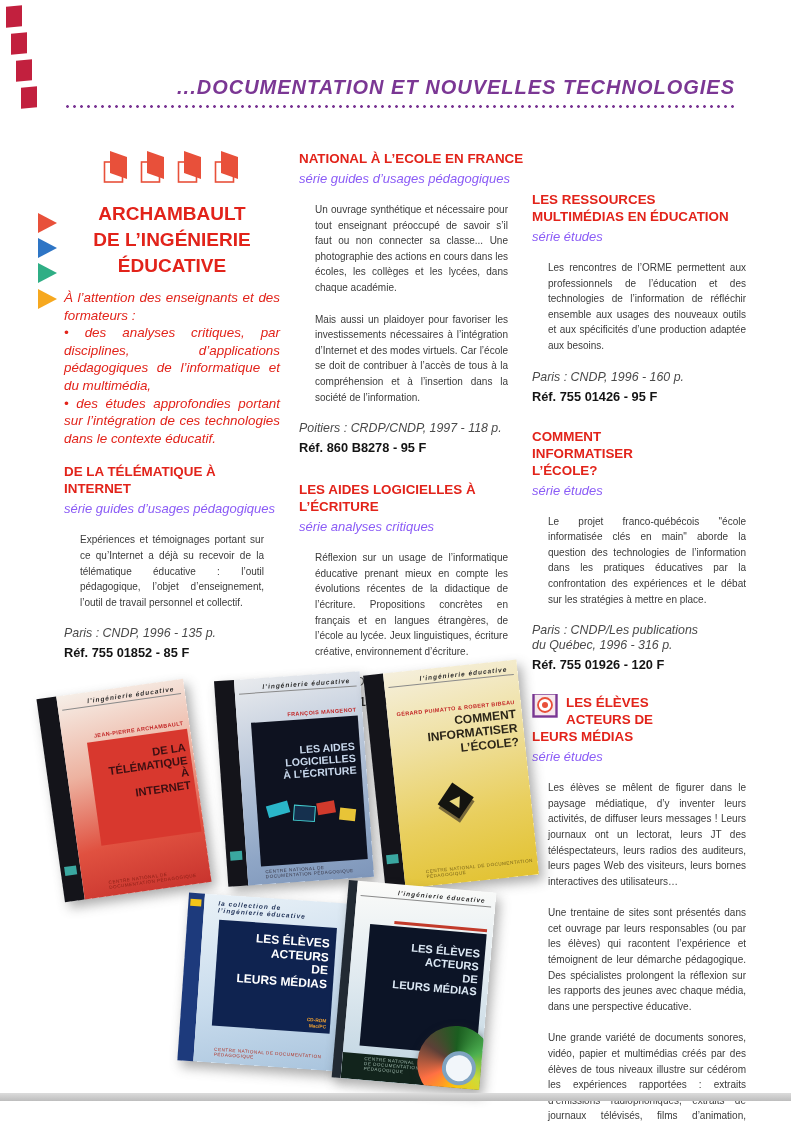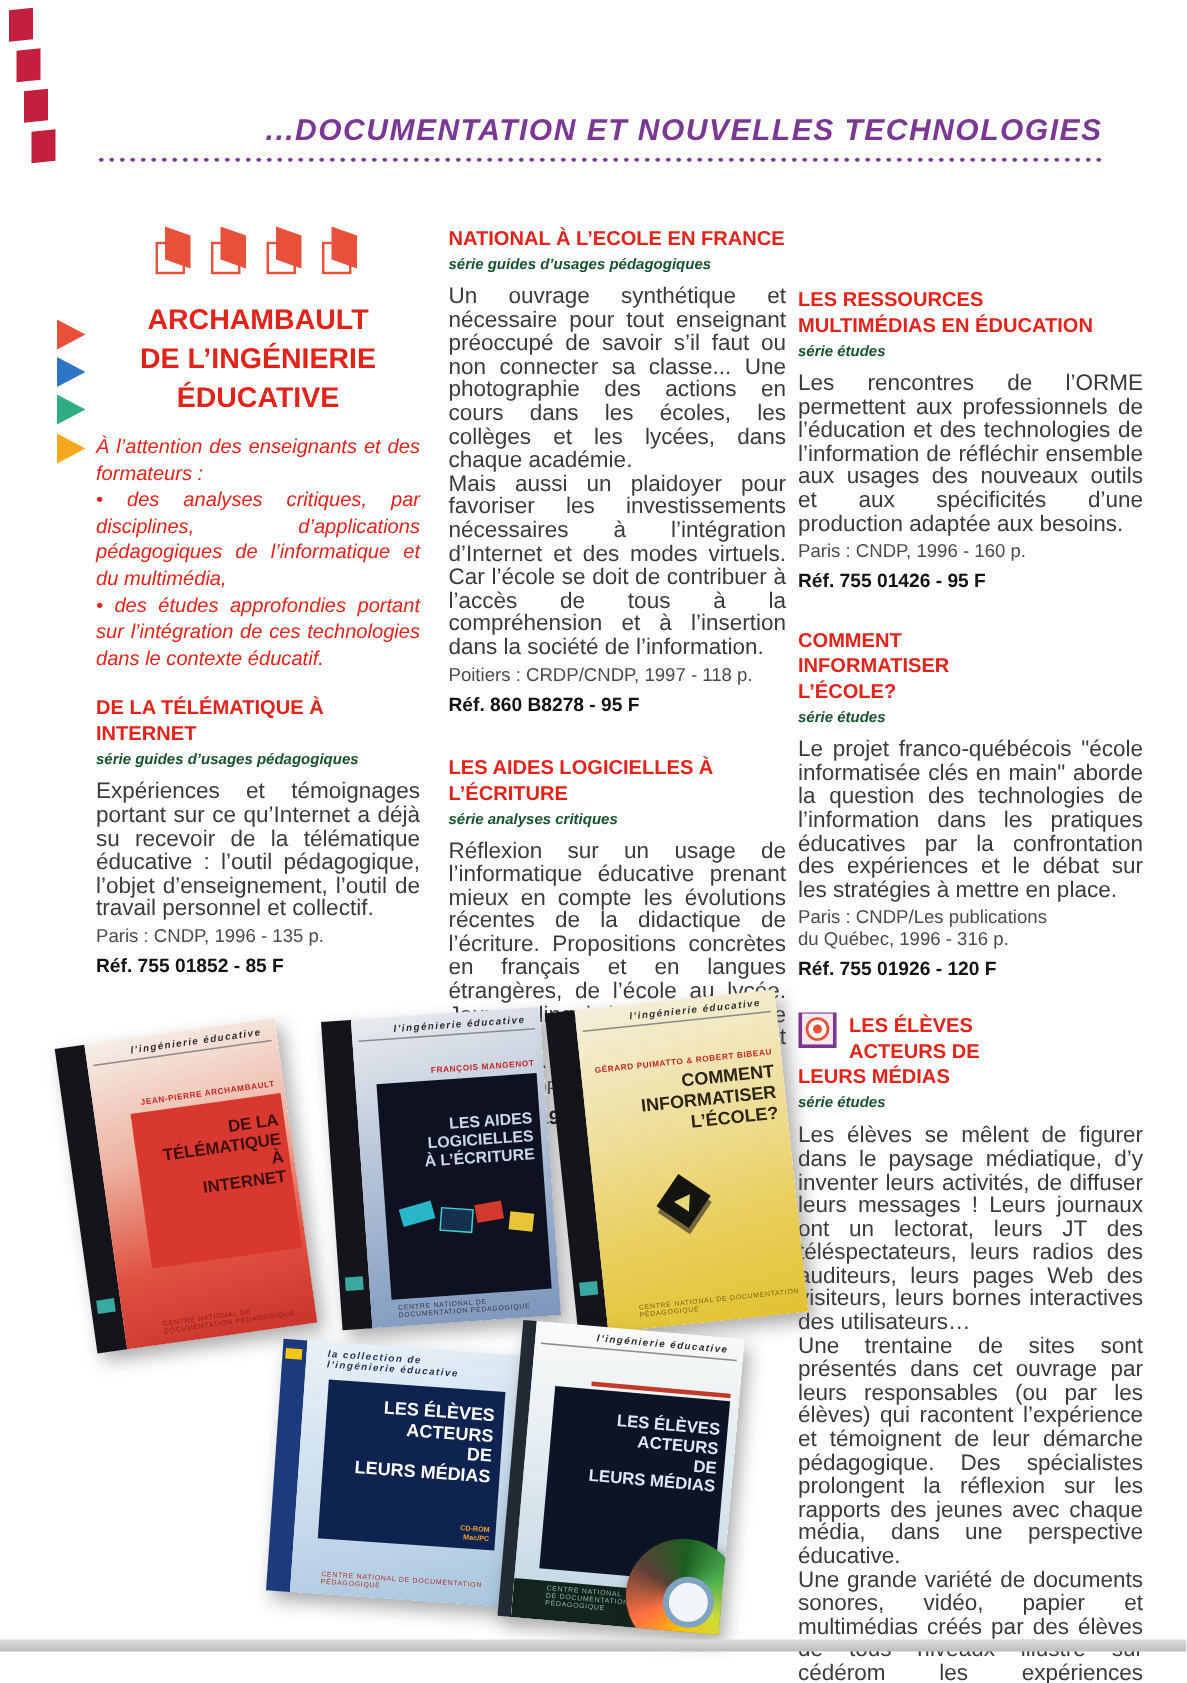--- a/index.html
+++ b/index.html
@@ -27,23 +27,23 @@
        line-height:26px;margin-top:16px;}
   .tri{position:absolute;left:38px;width:0;height:0;border-top:10px solid transparent;
        border-bottom:10px solid transparent;border-left:19px solid #e8503a;}
   .intro{margin-top:10px;color:#e2231a;font-style:italic;font-size:13.4px;
        line-height:17.6px;text-align:justify;}
   .intro p{margin:0;}
 
   .section{margin-top:22px;}
   .section:first-child{margin-top:0;}
   .sec-title{color:#e2231a;font-weight:bold;font-size:13.4px;line-height:17px;margin:0 0 4px;}
-  .sec-series{color:#14532d;font-weight:bold;font-style:italic;font-size:10px;margin:0 0 8px;}
-  .sec-body p{margin:0;color:#3a3a3a;font-size:15px;line-height:15.6px;text-align:justify;}
-  .sec-pub{color:#4a4a4a;font-size:12.4px;line-height:15px;margin-top:3px;}
+  .sec-series{color:#8b5cf6;font-weight:normal;font-style:italic;font-size:13px;margin:0 0 8px;}
+  .sec-body p{margin:16px;color:#3a3a3a;font-size:10px;line-height:15.6px;text-align:justify;}
+  .sec-pub{font-style:italic;color:#4a4a4a;font-size:12.4px;line-height:15px;margin-top:3px;}
   .sec-ref{font-weight:bold;color:#141414;font-size:12.8px;margin-top:4px;}
 
   .icon-head{overflow:hidden;}
   .media-ic{float:left;width:26px;height:26px;margin:-2px 8px 2px 0;}
 
   
   .book{position:absolute;display:flex;box-shadow:4px 6px 12px rgba(70,70,70,.45);}
   .spine{width:20px;background:#14141a;position:relative;flex:0 0 auto;}
   .spine .cndp{position:absolute;bottom:26px;left:4px;width:12px;height:9px;background:#3aa7a0;}
   .cover{flex:1;position:relative;overflow:hidden;}

